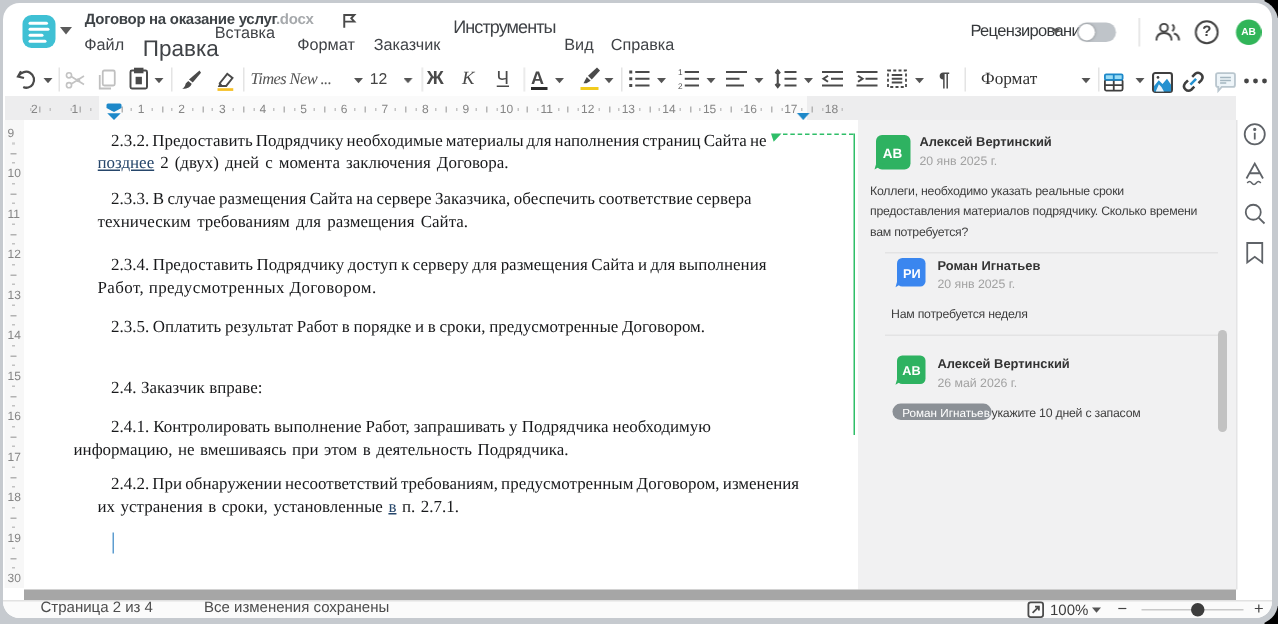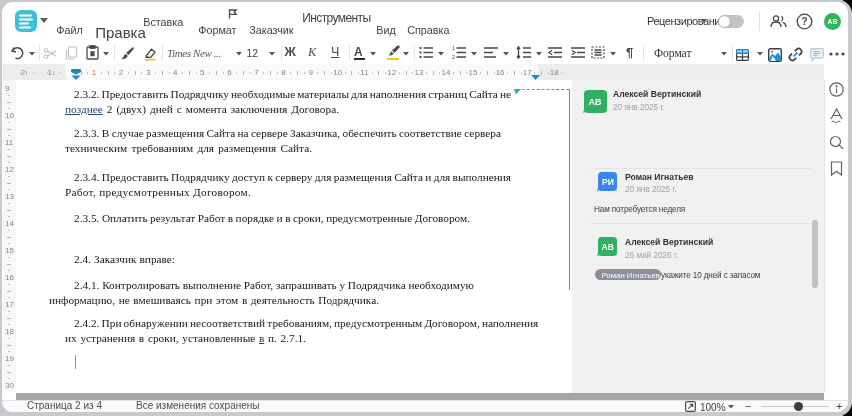--- a/index.html
+++ b/index.html
@@ -35,20 +35,21 @@
  <g fill="#fff">
         <rect x="0" y="0.5" width="13" height="2" rx="1"></rect>
         <rect x="0" y="4.5" width="14" height="2" rx="1"></rect>
         <rect x="0" y="8.5" width="10" height="2" rx="1"></rect>
         <rect x="0" y="12.5" width="12" height="2" rx="1"></rect>
       </g>
 </svg>
 <svg style="left:38px;top:16px" width="8" height="5">
       <path d="M0 0 L8 0 L4 5 Z" fill="#5b5b5b"></path>
     </svg>
+<div class="t" style="left:54.5px;top:5.5px;font-size:10px;font-weight:bold;letter-spacing:-0.2px;color:#3e4347">Договор на оказание услуг<span style="color:#a6a9ac">.docx</span></div>
 <svg style="left:226px;top:7px" width="10" height="10" fill="none" stroke="#4a4a4a" stroke-width="1.3">
       <path d="M1.5 9.5 V1 H8.2 L6.2 3.2 L8.2 5.4 H1.5"></path>
     </svg>
 <div class="t" style="left:54.2px;top:21.5px;font-size:10.8px;color:#404347">Файл</div>
 <div class="t" style="left:93.2px;top:21.5px;font-size:15px;color:#404347">Правка</div>
 <div class="t" style="left:141.2px;top:14px;font-size:10.8px;color:#404347">Вставка</div>
 <div class="t" style="left:196.2px;top:21.5px;font-size:10.8px;color:#404347">Формат</div>
 <div class="t" style="left:247.2px;top:21.5px;font-size:10.8px;color:#404347">Заказчик</div>
 <div class="t" style="left:300.2px;top:9px;font-size:12px;letter-spacing:-0.6px;color:#404347">Инструменты</div>
 <div class="t" style="left:374.2px;top:21.5px;font-size:10.8px;color:#404347">Вид</div>
@@ -391,41 +392,42 @@
       <div class="dl" style="word-spacing:-0.76px;left:72px;top:86px">2.3.2. Предоставить Подрядчику необходимые материалы для наполнения страниц Сайта не</div>
       <div class="dl" style="word-spacing:1.17px;left:63px;top:100.5px"><span style="text-decoration:underline;color:#26466b">позднее</span> 2 (двух) дней с момента заключения Договора.</div>
       <div class="dl" style="word-spacing:-0.47px;left:72px;top:125px">2.3.3. В случае размещения Сайта на сервере Заказчика, обеспечить соответствие сервера</div>
       <div class="dl" style="word-spacing:1.38px;left:63px;top:140px">техническим требованиям для размещения Сайта.</div>
       <div class="dl" style="word-spacing:-0.48px;left:72px;top:169px">2.3.4. Предоставить Подрядчику доступ к серверу для размещения Сайта и для выполнения</div>
       <div class="dl" style="letter-spacing:0.27px;left:63px;top:184px">Работ, предусмотренных Договором.</div>
       <div class="dl" style="word-spacing:-0.33px;left:72px;top:210px">2.3.5. Оплатить результат Работ в порядке и в сроки, предусмотренные Договором.</div>
       <div class="dl" style="word-spacing:0.24px;left:72px;top:250.5px">2.4. Заказчик вправе:</div>
       <div class="dl" style="word-spacing:-0.1px;left:72px;top:277px">2.4.1. Контролировать выполнение Работ, запрашивать у Подрядчика необходимую</div>
       <div class="dl" style="word-spacing:0.83px;left:47px;top:292px">информацию, не вмешиваясь при этом в деятельность Подрядчика.</div>
-      <div class="dl" style="word-spacing:-0.67px;left:72px;top:315px">2.4.2. При обнаружении несоответствий требованиям, предусмотренным Договором, наполнения</div>
+      <div class="dl" style="word-spacing:-0.67px;left:72px;top:315px">2.4.2. При обнаружении несоответствий требованиям, предусмотренным Договором, изменения</div>
       <div class="dl" style="word-spacing:0.88px;left:63px;top:329.5px">их устранения в сроки, установленные <span style="text-decoration:underline;color:#26466b">в</span> п. 2.7.1.</div>
     </div>
 
 <div class="abs" style="left:72.5px;top:353px;width:1.8px;height:13.5px;background:#5e9dd0"></div>
 
 <svg style="left:512px;top:87px" width="7" height="5.5">
       <path d="M0 0 H7 L1.8 5.5 Z" fill="#2fbe68"></path>
     </svg>
 <div class="abs" style="left:520px;top:86.5px;width:47px;height:0;border-top:1.6px dashed #2fbe68"></div>
 <div class="abs" style="left:566.5px;top:87px;width:1.6px;height:201px;background:#2fbe68"></div>
 
 <div id="panel"></div>
 
 <svg style="left:581px;top:88px" width="24" height="24">
  <rect x="1" y="0" width="23" height="23" rx="4" fill="#2eb261"></rect>
       <path d="M1 23.5 L0 27 L7 23 Z" fill="#2eb261" transform="translate(0,-4)"></path>
 </svg>
 <div class="t" style="left:586.5px;top:95px;font-size:9px;font-weight:bold;color:#fff">АВ</div>
 <div class="cname" style="left:611px;top:87px">Алексей Вертинский</div>
 <div class="cdate" style="left:611px;top:101px">20 янв 2025 г.</div>
+<div class="cbody" style="left:578px;top:118.5px">Коллеги, необходимо указать реальные сроки<br>предоставления материалов подрядчику. Сколько времени<br>вам потребуется?</div>
 <div class="sep" style="left:588px;top:166px;width:222px"></div>
 
 <svg style="left:595px;top:170px" width="20" height="20">
  <rect x="1" y="0" width="19" height="19" rx="3.5" fill="#3a86ef"></rect>
       <path d="M1 19.5 L0 23 L6.5 19 Z" fill="#3a86ef" transform="translate(0,-3.5)"></path>
 </svg>
 <div class="t" style="left:600px;top:175px;font-size:8.5px;font-weight:bold;color:#fff">РИ</div>
 <div class="cname" style="left:623px;top:169.5px">Роман Игнатьев</div>
 <div class="cdate" style="left:623px;top:183px">20 янв 2025 г.</div>
 <div class="cbody" style="left:592px;top:200.5px">Нам потребуется неделя</div>

